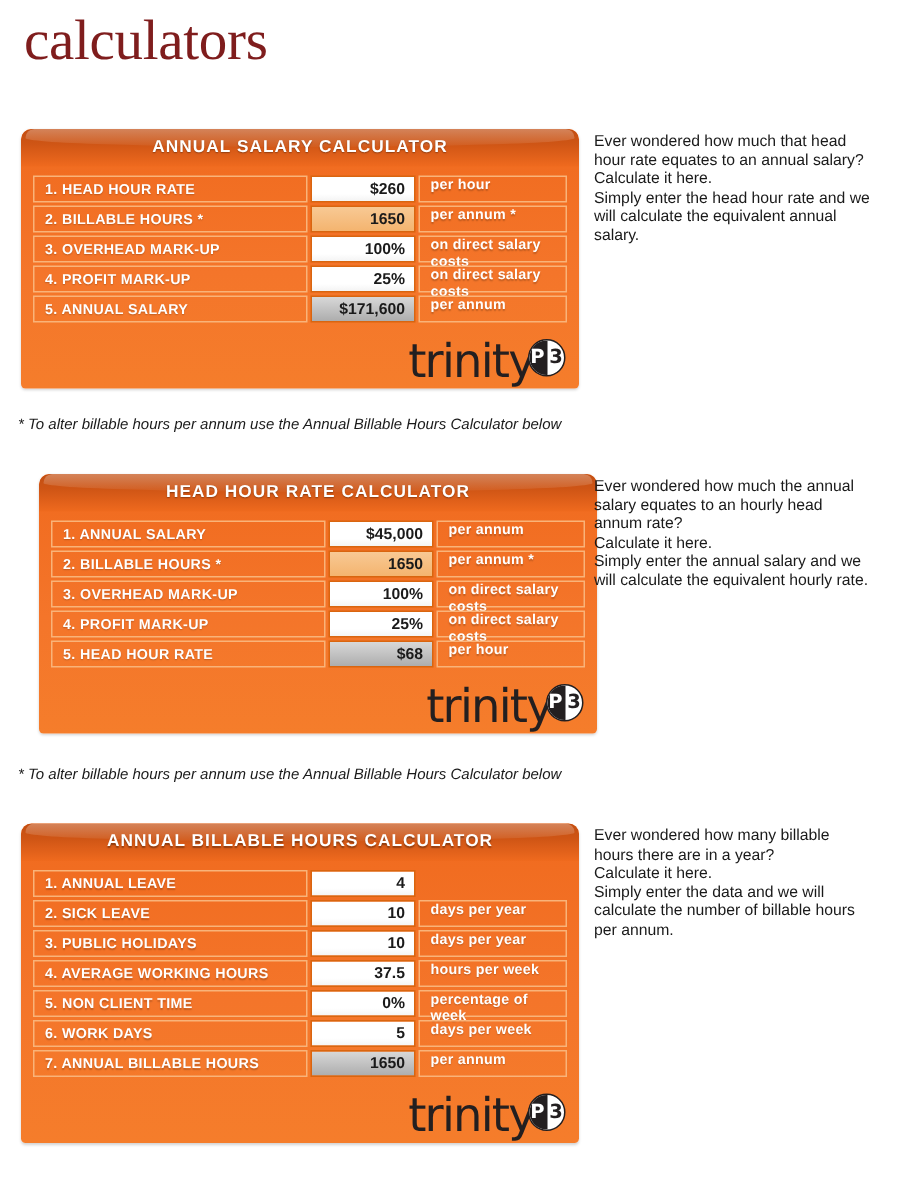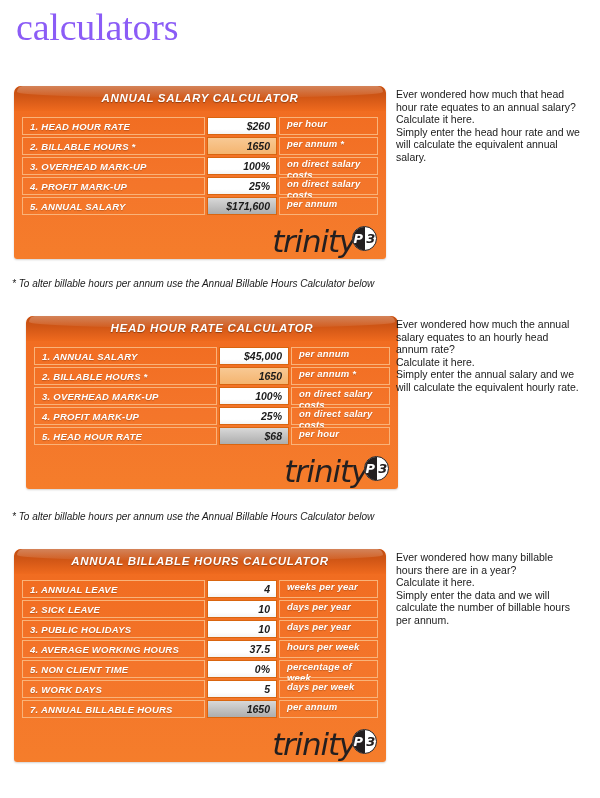--- a/index.html
+++ b/index.html
@@ -15,31 +15,30 @@
     position: relative;
   }
 
   
   .page-title {
     position: absolute;
     left: 16px;
     top: 8px;
     font-family: "Liberation Serif", serif;
     font-size: 38px;
-    color: #8b5cf6;
+    color: #7f1d1d;
     letter-spacing: -0.2px;
     line-height: 1;
   }
 
   
   .calc-block {
     position: absolute;
     left: 14px;
     width: 372px;
-    font-style: italic;
   }
   .calc-block.b1 { top: 86px; }
   .calc-block.b2 { top: 316px; padding-left: 12px; }
   .calc-block.b3 { top: 549px; }
 
   .panel {
     border-radius: 7px 7px 3px 3px;
     overflow: hidden;
     background: linear-gradient(to bottom, #f06a1e 0%, #f4752a 55%, #f57d2b 100%);
     box-shadow: 0 1px 2px rgba(0,0,0,0.18);
@@ -318,21 +317,20 @@
 
 <div class="calc-block b3">
   <div class="panel">
     <div class="panel-header">
       <div class="panel-title">ANNUAL BILLABLE HOURS CALCULATOR</div>
     </div>
     <div class="rows">
         <div class="row">
           <div class="cell cell-label">1. ANNUAL LEAVE</div>
           <div class="cell cell-value input">4</div>
-          <div class="cell-unit">weeks per year</div>
         </div>
         <div class="row">
           <div class="cell cell-label">2. SICK LEAVE</div>
           <div class="cell cell-value input">10</div>
           <div class="cell-unit">days per year</div>
         </div>
         <div class="row">
           <div class="cell cell-label">3. PUBLIC HOLIDAYS</div>
           <div class="cell cell-value input">10</div>
           <div class="cell-unit">days per year</div>

